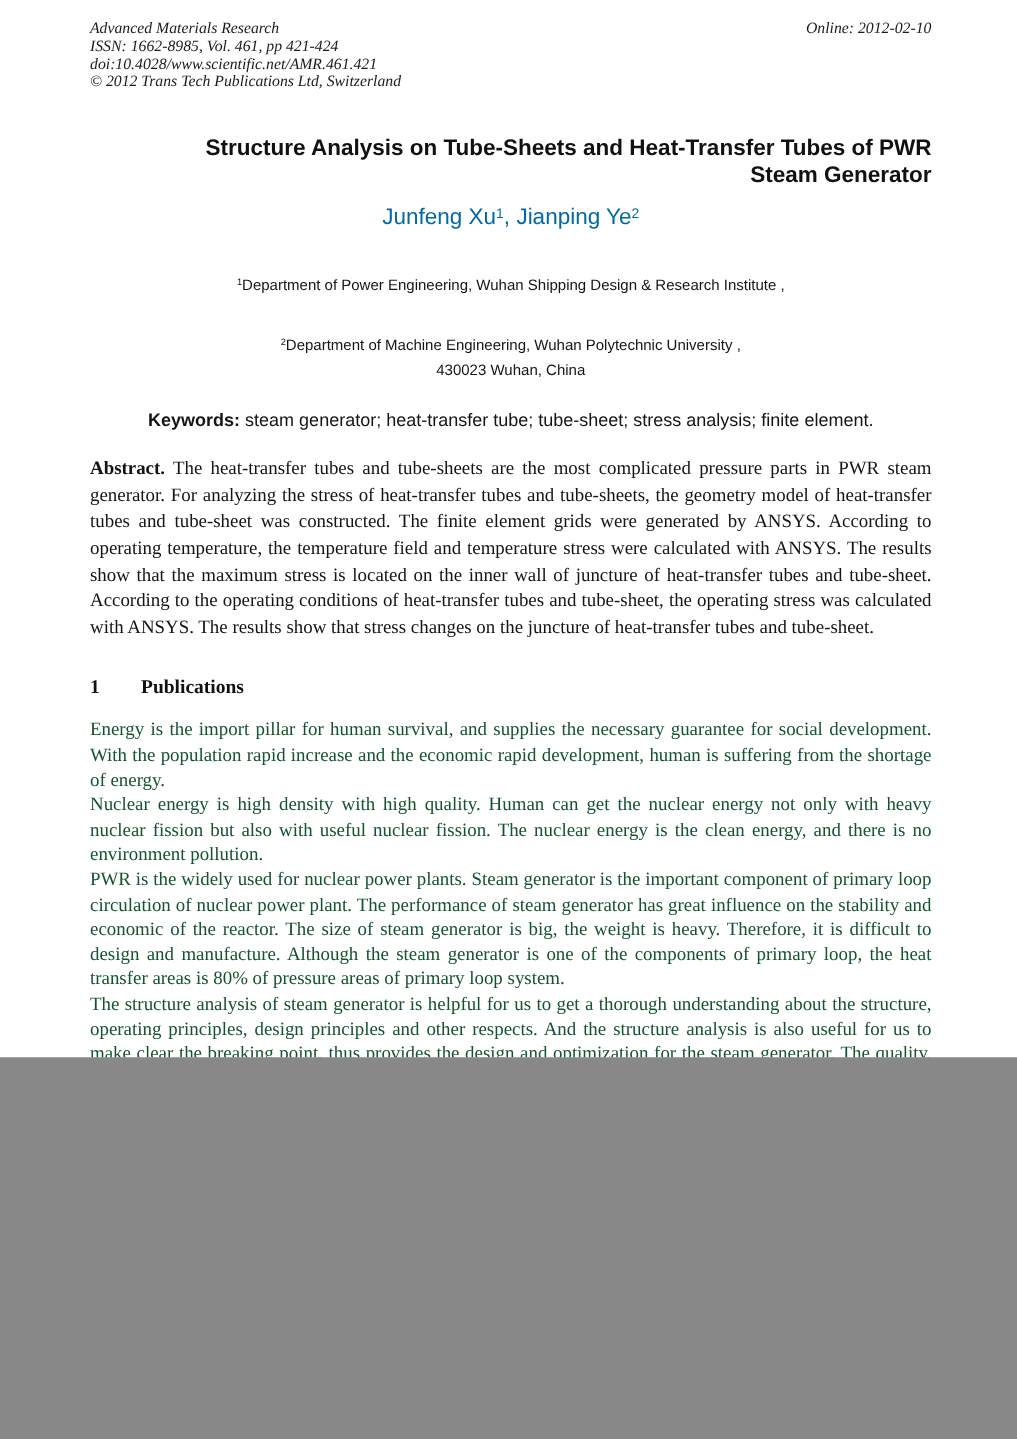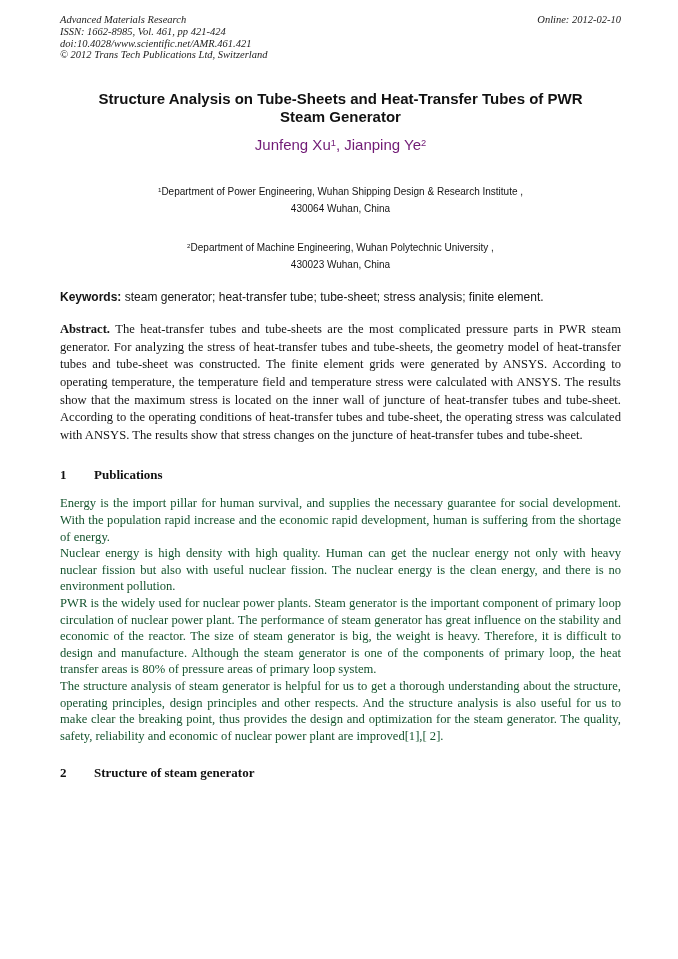--- a/index.html
+++ b/index.html
@@ -1,17 +1,17 @@
 <!DOCTYPE html>
 <html><head>
 <meta charset="utf-8">
 <style>
   html, body { margin: 0; padding: 0; background: #888; }
   .page {
-    width: 678px; height: 959px;
+    width: 678px; height: 705px;
     background: #ffffff;
     color: #161616;
     position: relative;
     margin: 0 auto;
     overflow: hidden;
     box-sizing: border-box;
     padding: 14px 57px 0 60px;
     font-family: "Liberation Serif", serif;
   }
   
@@ -23,35 +23,35 @@
     font-style: italic;
     font-size: 10.5px;
     line-height: 11.8px;
     color: #1b1b1b;
   }
   .pub-header .left div { white-space: nowrap; }
   .pub-header .right { text-align: left; white-space: nowrap; }
   
   .paper-title {
     margin-top: 29px;
-    text-align: center;
+    text-align: right;
     font-family: "Liberation Sans", sans-serif;
     font-weight: bold;
     font-size: 15px;
     line-height: 17.5px;
     color: #111;
   }
   .paper-title span { display: block; }
   .authors {
     margin-top: 6px;
     text-align: center;
     font-family: "Liberation Sans", sans-serif;
     font-size: 15px;
     line-height: 20px;
-    color: #701a75;
+    color: #0369a1;
   }
   .authors sup, .affil sup {
     font-size: 62%;
     vertical-align: baseline;
     position: relative;
     top: -0.45em;
   }
   
   .affils { margin-top: 27px; }
   .affil {
@@ -63,20 +63,21 @@
   }
   .affil + .affil { margin-top: 23px; }
   .affil .l2 { display: block; }
   
   .keywords {
     margin-top: 17px;
     font-family: "Liberation Sans", sans-serif;
     font-size: 12px;
     line-height: 15px;
     color: #141414;
+    text-align: center;
   }
   .keywords b { font-weight: bold; }
   
   .abstract {
     margin-top: 16px;
     font-size: 12.6px;
     line-height: 17.6px;
     text-align: justify;
     color: #141414;
   }
@@ -116,21 +117,21 @@
   </div>
 
   <h1 class="paper-title">
       <span>Structure Analysis on Tube-Sheets and Heat-Transfer Tubes of PWR</span>
       <span>Steam Generator</span>
     </h1>
 
   <div class="authors"><span>Junfeng Xu</span><sup>1</sup><span>, </span><span>Jianping Ye</span><sup>2</sup></div>
 
   <div class="affils">
-    <div class="affil"><sup>1</sup><span>Department of Power Engineering, Wuhan Shipping Design &amp; Research Institute ,</span><span class="l2">430064 Wuhan, China</span></div>
+    <div class="affil"><sup>1</sup><span>Department of Power Engineering, Wuhan Shipping Design &amp; Research Institute ,</span></div>
     <div class="affil"><sup>2</sup><span>Department of Machine Engineering, Wuhan Polytechnic University ,</span><span class="l2">430023 Wuhan, China</span></div>
   </div>
 
   <div class="keywords"><b>Keywords:</b><span> steam generator; heat-transfer tube; tube-sheet; stress analysis; finite element.</span></div>
 
   <div class="abstract"><b>Abstract.</b><span> The heat-transfer tubes and tube-sheets are the most complicated pressure parts in PWR steam generator. For analyzing the stress of heat-transfer tubes and tube-sheets, the geometry model of heat-transfer tubes and tube-sheet was constructed. The finite element grids were generated by ANSYS. According to operating temperature, the temperature field and temperature stress were calculated with ANSYS. The results show that the maximum stress is located on the inner wall of juncture of heat-transfer tubes and tube-sheet. According to the operating conditions of heat-transfer tubes and tube-sheet, the operating stress was calculated with ANSYS. The results show that stress changes on the juncture of heat-transfer tubes and tube-sheet.</span></div>
 
   <div class="section-heading sec1-heading"><span class="num">1</span><span>Publications</span></div>
   <div class="section-body">
     <p>Energy is the import pillar for human survival, and supplies the necessary guarantee for social development. With the population rapid increase and the economic rapid development, human is suffering from the shortage of energy.</p>

